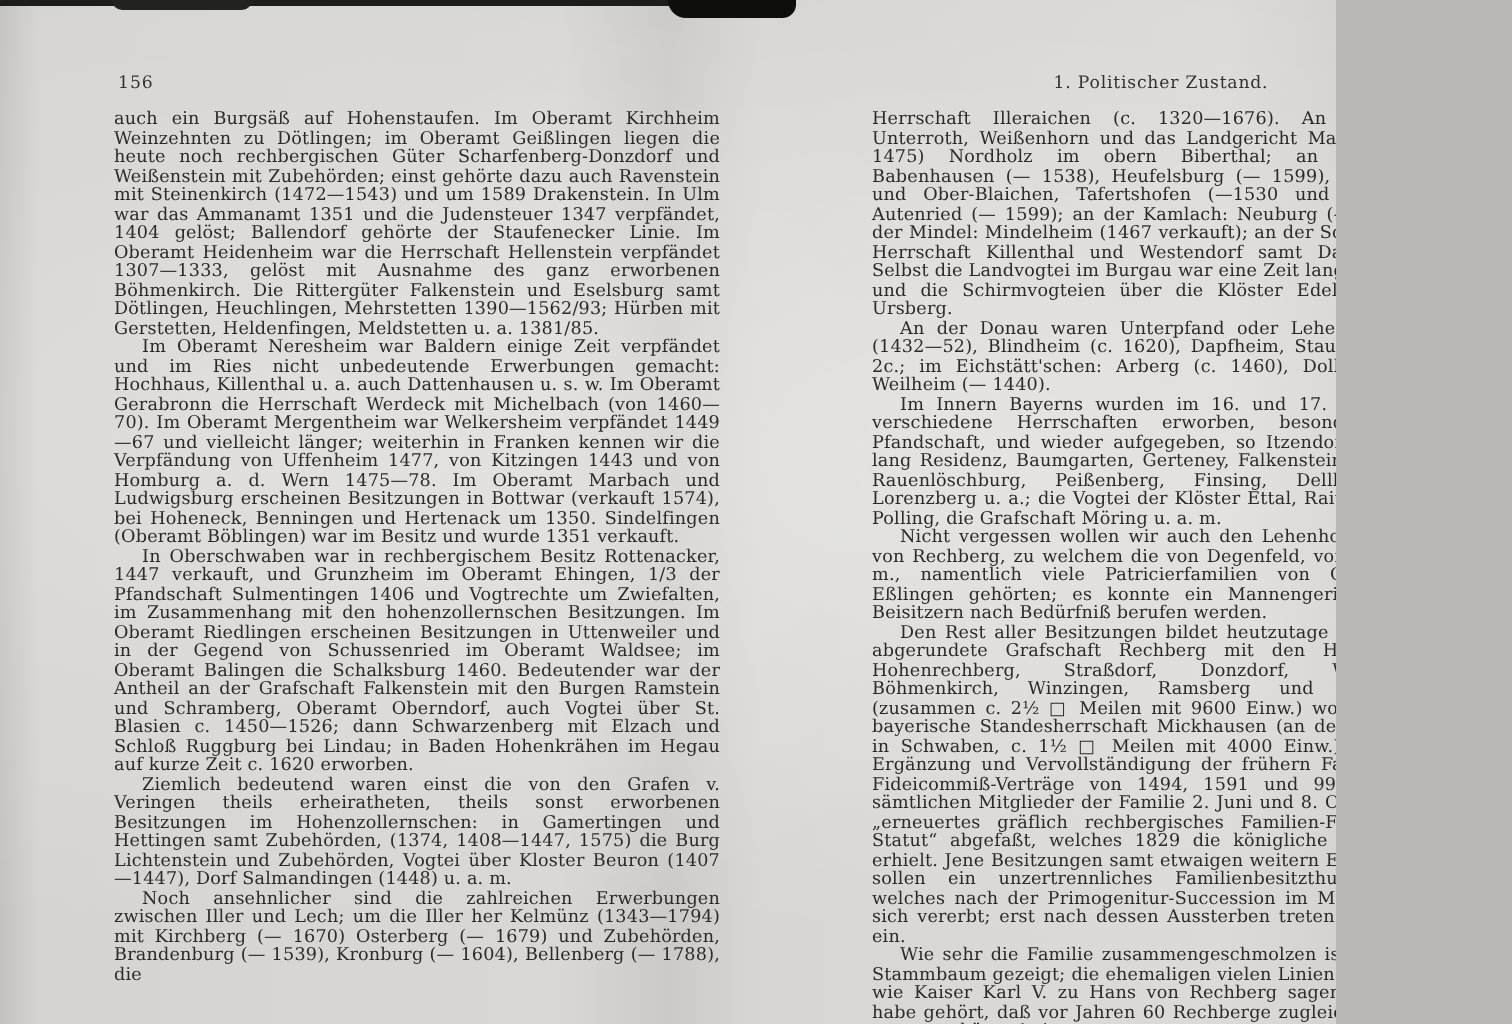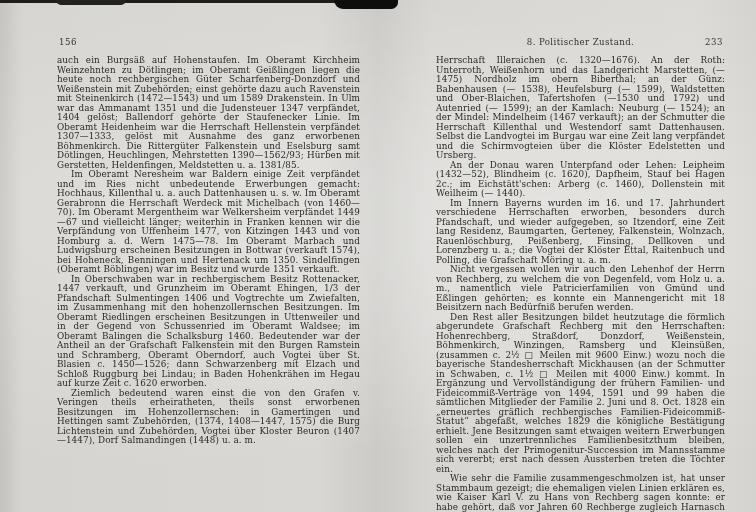--- a/index.html
+++ b/index.html
@@ -2,21 +2,21 @@
 <html><head>
 <meta charset="utf-8">
 <style>
   html, body { margin:0; padding:0; }
   body {
     width:756px; height:512px;
     font-family:"DejaVu Serif", serif;
     background:#b9b8b4;
   }
   .scan {
-    position:relative; width:756px; height:512px; overflow:hidden;
+    position:relative; width:668px; height:512px; overflow:hidden;
     color:#2b2a26;
     background:
       radial-gradient(ellipse at 22% 42%, rgba(255,255,255,0.22), transparent 62%),
       radial-gradient(ellipse at 76% 45%, rgba(255,255,255,0.26), transparent 62%),
       linear-gradient(90deg, #c3c2be 0%, #d5d4d0 3%, #d8d7d3 42%, #cbcac6 50%, #d7d6d2 57%, #dbdad6 92%, #d4d3cf 100%);
   }
   
   .artifact-band { position:absolute; left:0; top:0; width:398px; height:3px; background:#1d1d1b; }
   .artifact-blob-a { position:absolute; left:56px; top:0; width:70px; height:5px; background:#22221f; border-radius:0 0 8px 8px; }
   .artifact-blob-b { position:absolute; left:334px; top:0; width:64px; height:9px; background:#0e0e0c; border-radius:0 0 12px 16px; }
@@ -51,26 +51,27 @@
 
   <div class="page page-left">
     <div class="page-header">
       <span class="page-number">156</span>
     </div>
     <div class="page-body">
       <p class="para">auch ein Burgsäß auf Hohenstaufen. Im Oberamt Kirchheim Weinzehnten zu Dötlingen; im Oberamt Geißlingen liegen die heute noch rechbergischen Güter Scharfenberg-Donzdorf und Weißenstein mit Zubehörden; einst gehörte dazu auch Ravenstein mit Steinenkirch (1472—1543) und um 1589 Drakenstein. In Ulm war das Ammanamt 1351 und die Judensteuer 1347 verpfändet, 1404 gelöst; Ballendorf gehörte der Staufenecker Linie. Im Oberamt Heidenheim war die Herrschaft Hellenstein verpfändet 1307—1333, gelöst mit Ausnahme des ganz erworbenen Böhmenkirch. Die Rittergüter Falkenstein und Eselsburg samt Dötlingen, Heuchlingen, Mehrstetten 1390—1562/93; Hürben mit Gerstetten, Heldenfingen, Meldstetten u. a. 1381/85.</p>
       <p class="para indent">Im Oberamt Neresheim war Baldern einige Zeit verpfändet und im Ries nicht unbedeutende Erwerbungen gemacht: Hochhaus, Killenthal u. a. auch Dattenhausen u. s. w. Im Oberamt Gerabronn die Herrschaft Werdeck mit Michelbach (von 1460—70). Im Oberamt Mergentheim war Welkersheim verpfändet 1449—67 und vielleicht länger; weiterhin in Franken kennen wir die Verpfändung von Uffenheim 1477, von Kitzingen 1443 und von Homburg a. d. Wern 1475—78. Im Oberamt Marbach und Ludwigsburg erscheinen Besitzungen in Bottwar (verkauft 1574), bei Hoheneck, Benningen und Hertenack um 1350. Sindelfingen (Oberamt Böblingen) war im Besitz und wurde 1351 verkauft.</p>
       <p class="para indent">In Oberschwaben war in rechbergischem Besitz Rottenacker, 1447 verkauft, und Grunzheim im Oberamt Ehingen, 1/3 der Pfandschaft Sulmentingen 1406 und Vogtrechte um Zwiefalten, im Zusammenhang mit den hohenzollernschen Besitzungen. Im Oberamt Riedlingen erscheinen Besitzungen in Uttenweiler und in der Gegend von Schussenried im Oberamt Waldsee; im Oberamt Balingen die Schalksburg 1460. Bedeutender war der Antheil an der Grafschaft Falkenstein mit den Burgen Ramstein und Schramberg, Oberamt Oberndorf, auch Vogtei über St. Blasien c. 1450—1526; dann Schwarzenberg mit Elzach und Schloß Ruggburg bei Lindau; in Baden Hohenkrähen im Hegau auf kurze Zeit c. 1620 erworben.</p>
       <p class="para indent">Ziemlich bedeutend waren einst die von den Grafen v. Veringen theils erheiratheten, theils sonst erworbenen Besitzungen im Hohenzollernschen: in Gamertingen und Hettingen samt Zubehörden, (1374, 1408—1447, 1575) die Burg Lichtenstein und Zubehörden, Vogtei über Kloster Beuron (1407—1447), Dorf Salmandingen (1448) u. a. m.</p>
+      <p class="para indent">Noch ansehnlicher sind die zahlreichen Erwerbungen zwischen Iller und Lech; um die Iller her Kelmünz (1343—1794) mit Kirchberg (— 1670) Osterberg (— 1679) und Zubehörden, Brandenburg (— 1539), Kronburg (— 1604), Bellenberg (— 1788), die</p>
     </div>
   </div>
 
   <div class="page page-right">
     <div class="page-header">
-      <div class="running-title">8. Politischer Zustand.</div>
+      <div class="running-title">1. Politischer Zustand.</div>
       <span class="page-number">233</span>
     </div>
     <div class="page-body">
       <p class="para">Herrschaft Illeraichen (c. 1320—1676). An der Roth: Unterroth, Weißenhorn und das Landgericht Marstetten, (— 1475) Nordholz im obern Biberthal; an der Günz: Babenhausen (— 1538), Heufelsburg (— 1599), Waldstetten und Ober-Blaichen, Tafertshofen (—1530 und 1792) und Autenried (— 1599); an der Kamlach: Neuburg (— 1524); an der Mindel: Mindelheim (1467 verkauft); an der Schmutter die Herrschaft Killenthal und Westendorf samt Dattenhausen. Selbst die Landvogtei im Burgau war eine Zeit lang verpfändet und die Schirmvogteien über die Klöster Edelstetten und Ursberg.</p>
       <p class="para indent">An der Donau waren Unterpfand oder Lehen: Leipheim (1432—52), Blindheim (c. 1620), Dapfheim, Stauf bei Hagen 2c.; im Eichstätt'schen: Arberg (c. 1460), Dollenstein mit Weilheim (— 1440).</p>
       <p class="para indent">Im Innern Bayerns wurden im 16. und 17. Jahrhundert verschiedene Herrschaften erworben, besonders durch Pfandschaft, und wieder aufgegeben, so Itzendorf, eine Zeit lang Residenz, Baumgarten, Gerteney, Falkenstein, Wolnzach, Rauenlöschburg, Peißenberg, Finsing, Dellkoven und Lorenzberg u. a.; die Vogtei der Klöster Ettal, Raitenbuch und Polling, die Grafschaft Möring u. a. m.</p>
       <p class="para indent">Nicht vergessen wollen wir auch den Lehenhof der Herrn von Rechberg, zu welchem die von Degenfeld, vom Holz u. a. m., namentlich viele Patricierfamilien von Gmünd und Eßlingen gehörten; es konnte ein Mannengericht mit 18 Beisitzern nach Bedürfniß berufen werden.</p>
       <p class="para indent">Den Rest aller Besitzungen bildet heutzutage die förmlich abgerundete Grafschaft Rechberg mit den Herrschaften: Hohenrechberg, Straßdorf, Donzdorf, Weißenstein, Böhmenkirch, Winzingen, Ramsberg und Kleinsüßen, (zusammen c. 2½ □ Meilen mit 9600 Einw.) wozu noch die bayerische Standesherrschaft Mickhausen (an der Schmutter in Schwaben, c. 1½ □ Meilen mit 4000 Einw.) kommt. In Ergänzung und Vervollständigung der frühern Familien- und Fideicommiß-Verträge von 1494, 1591 und 99 haben die sämtlichen Mitglieder der Familie 2. Juni und 8. Oct. 1828 ein „erneuertes gräflich rechbergisches Familien-Fideicommiß-Statut“ abgefaßt, welches 1829 die königliche Bestätigung erhielt. Jene Besitzungen samt etwaigen weitern Erwerbungen sollen ein unzertrennliches Familienbesitzthum bleiben, welches nach der Primogenitur-Succession im Mannsstamme sich vererbt; erst nach dessen Aussterben treten die Töchter ein.</p>
       <p class="para indent">Wie sehr die Familie zusammengeschmolzen ist, hat unser Stammbaum gezeigt; die ehemaligen vielen Linien erklären es, wie Kaiser Karl V. zu Hans von Rechberg sagen konnte: er habe gehört, daß vor Jahren 60 Rechberge zugleich Harnasch getragen hätten! ein</p>
     </div>

